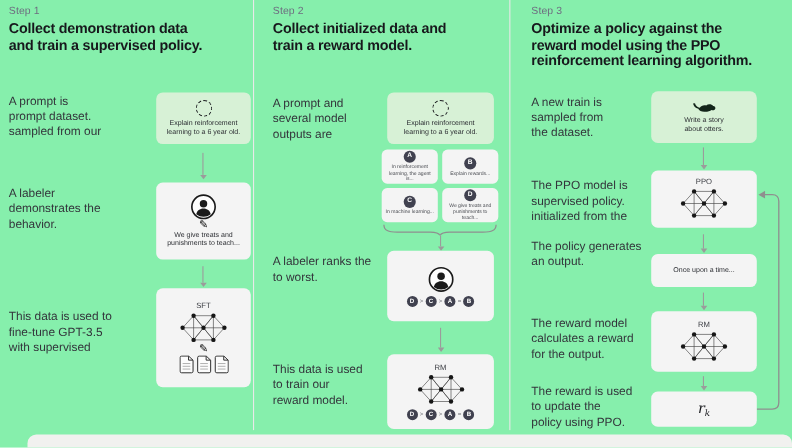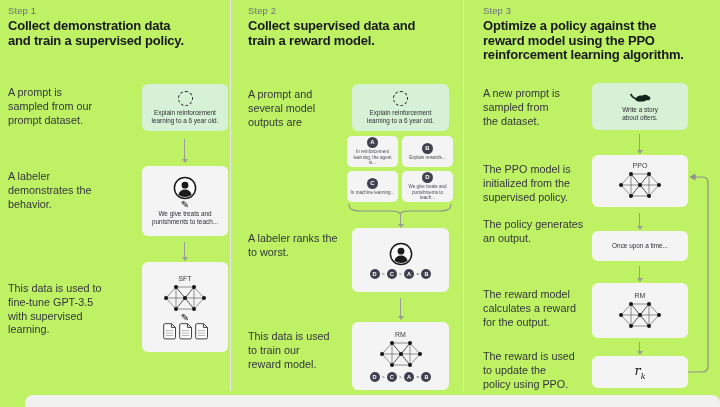--- a/index.html
+++ b/index.html
@@ -1,16 +1,16 @@
 <!DOCTYPE html>
 <html><head>
 <meta charset="utf-8">
 <style>
   html,body{margin:0;padding:0;background:#fff;}
-  .canvas{position:relative;width:720px;height:407px;background:#bef264;overflow:hidden;
+  .canvas{position:relative;width:720px;height:407px;background:#86efac;overflow:hidden;
           font-family:"Liberation Sans",sans-serif;color:#202123;}
   .divider{position:absolute;top:0;width:1px;height:391px;background:#e9e9e9;}
   .step-label{position:absolute;font-size:9.5px;color:#6e6e80;letter-spacing:.1px;}
   .heading{position:absolute;font-weight:bold;font-size:13px;line-height:14.6px;letter-spacing:-.2px;color:#17181c;}
   .heading .ln{display:block;}
   .note{position:absolute;font-size:10.8px;line-height:13.8px;color:#33353b;}
   .note .ln{display:block;}
   .box{position:absolute;border-radius:6px;display:flex;flex-direction:column;
        align-items:center;justify-content:center;text-align:center;box-sizing:border-box;padding:3px;}
   .green{background:#d7f1d6;}
@@ -69,22 +69,22 @@
   <div class="divider" style="left:463px"></div>
 
   <div class="step-label" style="left:8px;top:5px">Step 1</div>
   <div class="heading" style="left:8px;top:19px;width:222px">
     <span class="ln">Collect demonstration data</span>
     <span class="ln">and train a supervised policy.</span>
   </div>
 
   <div class="note" style="left:8px;top:86px;width:128px">
     <span class="ln">A prompt is</span>
+    <span class="ln">prompt dataset.</span>
     <span class="ln">sampled from our</span>
-    <span class="ln">prompt dataset.</span>
   </div>
   <div class="box green" style="left:142px;top:84px;width:86px;height:47px">
     <span class="dashed-circle"></span>
     <span class="box-text">
       <span class="ln">Explain reinforcement</span>
       <span class="ln">learning to a 6 year old.</span>
     </span>
   </div>
   <div class="arrow" style="left:184px;top:139px;height:20px"></div>
 
@@ -102,21 +102,20 @@
       <span class="ln">We give treats and</span>
       <span class="ln">punishments to teach...</span>
     </span>
   </div>
   <div class="arrow" style="left:184px;top:242px;height:15px"></div>
 
   <div class="note" style="left:8px;top:282px;width:132px">
     <span class="ln">This data is used to</span>
     <span class="ln">fine-tune GPT-3.5</span>
     <span class="ln">with supervised</span>
-    <span class="ln">learning.</span>
   </div>
   <div class="box gray" style="left:142px;top:262px;width:86px;height:90px">
     <span class="model-label">SFT</span>
     <svg width="44" height="30" viewBox="0 0 44 30">
         <use href="#net"></use>
       </svg>
     <span class="pencil">✎</span>
     <svg width="45" height="17" viewBox="0 0 45 17">
       <g>
         <path d="M0.7,2 a1.4,1.4 0 0 1 1.4,-1.3 h6.4 l4,3.8 v10 a1.4,1.4 0 0 1 -1.4,1.4 h-9 a1.4,1.4 0 0 1 -1.4,-1.4 z" fill="#fcfcfc" stroke="#2e2e2e" stroke-width="0.9"></path>
@@ -131,21 +130,21 @@
       <g transform="translate(32,0)">
         <path d="M0.7,2 a1.4,1.4 0 0 1 1.4,-1.3 h6.4 l4,3.8 v10 a1.4,1.4 0 0 1 -1.4,1.4 h-9 a1.4,1.4 0 0 1 -1.4,-1.4 z" fill="#fcfcfc" stroke="#2e2e2e" stroke-width="0.9"></path>
         <path d="M8.4,0.8 v3.6 h4" fill="none" stroke="#2e2e2e" stroke-width="0.9"></path>
         <path d="M3,7.5 h7 M3,10 h7 M3,12.5 h7" stroke="#9a9a9a" stroke-width="0.7"></path>
       </g>
     </svg>
   </div>
 
   <div class="step-label" style="left:248px;top:5px">Step 2</div>
   <div class="heading" style="left:248px;top:19px;width:212px">
-    <span class="ln">Collect supervised data and</span>
+    <span class="ln">Collect initialized data and</span>
     <span class="ln">train a reward model.</span>
   </div>
 
   <div class="note" style="left:248px;top:88px;width:100px">
     <span class="ln">A prompt and</span>
     <span class="ln">several model</span>
     <span class="ln">outputs are</span>
   </div>
   <div class="box green" style="left:352px;top:84px;width:97px;height:47px">
     <span class="dashed-circle"></span>
@@ -221,39 +220,39 @@
   </div>
 
   <div class="step-label" style="left:483px;top:5px">Step 3</div>
   <div class="heading" style="left:483px;top:19px;width:230px">
     <span class="ln">Optimize a policy against the</span>
     <span class="ln">reward model using the PPO</span>
     <span class="ln">reinforcement learning algorithm.</span>
   </div>
 
   <div class="note" style="left:483px;top:87px;width:105px">
-    <span class="ln">A new prompt is</span>
+    <span class="ln">A new train is</span>
     <span class="ln">sampled from</span>
     <span class="ln">the dataset.</span>
   </div>
   <div class="box green" style="left:592px;top:83px;width:96px;height:47px">
     <svg width="24" height="13" viewBox="0 0 24 13">
       <path d="M2,3 C2.6,5.4 4.2,7.2 6.8,7.9 C7.6,9.8 10,10.8 13,10.6 C15.6,10.5 17.6,10 18.8,8.9 C19.9,9.6 21.6,9.3 22.2,8 C22.8,6.7 21.9,5.3 20.4,5.3 C19,3.4 15.6,3.3 14,4.8 C11.6,4.2 9.2,5.1 8.2,7 C6,6.4 4.4,5 3.8,2.8 Z" fill="#13251a"></path>
     </svg>
     <span class="box-text" style="margin-top:2px">
       <span class="ln">Write a story</span>
       <span class="ln">about otters.</span>
     </span>
   </div>
   <div class="arrow" style="left:639px;top:134px;height:16px"></div>
 
   <div class="note" style="left:483px;top:163px;width:112px">
     <span class="ln">The PPO model is</span>
+    <span class="ln">supervised policy.</span>
     <span class="ln">initialized from the</span>
-    <span class="ln">supervised policy.</span>
   </div>
   <div class="box gray" style="left:592px;top:155px;width:96px;height:52px">
     <span class="model-label">PPO</span>
     <svg width="44" height="30" viewBox="0 0 44 30">
         <use href="#net"></use>
       </svg>
   </div>
   <div class="arrow" style="left:639px;top:213px;height:13px"></div>
 
   <div class="note" style="left:483px;top:218px;width:115px">

